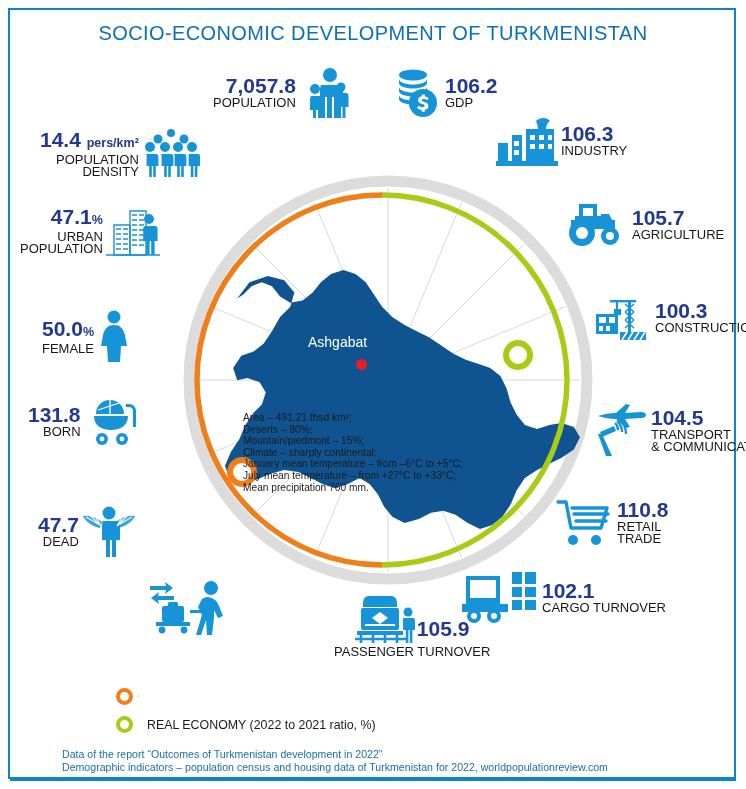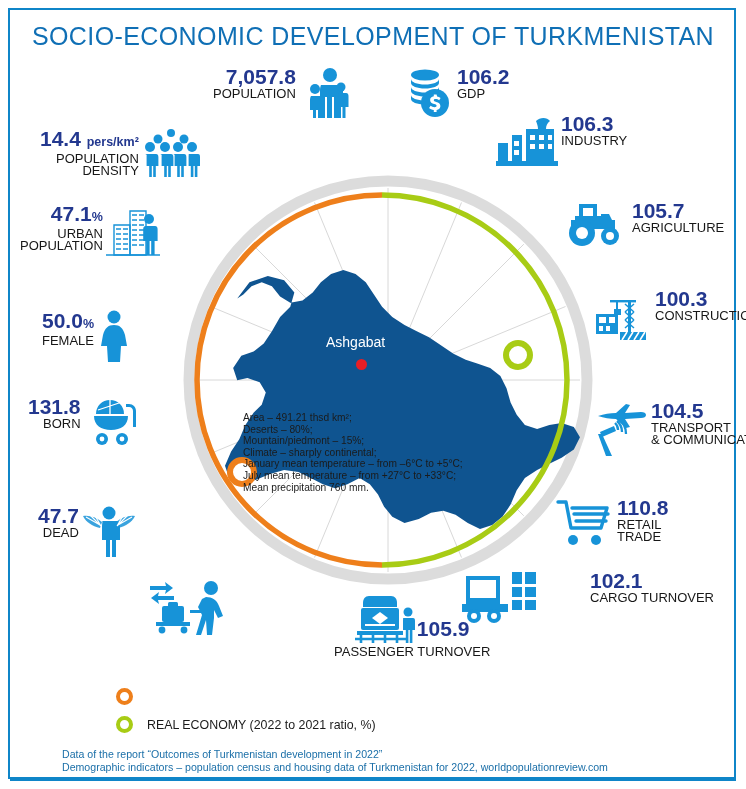--- a/index.html
+++ b/index.html
@@ -1,32 +1,32 @@
 <!DOCTYPE html>
 <html><head>
 <meta charset="utf-8">
 <style>
   html,body{margin:0;padding:0;}
   body{width:746px;height:789px;background:#ffffff;
        font-family:"Liberation Sans",sans-serif;overflow:hidden;}
   #frame{position:absolute;left:8px;top:8px;width:728px;height:771px;
          border:2px solid #0f85c8;box-sizing:border-box;}
   .title{position:absolute;left:0;top:22px;width:746px;text-align:center;
-         font-size:25px;letter-spacing:.4px;color:#0f6fb5;font-weight:400;}
+         font-size:20px;letter-spacing:.4px;color:#0f6fb5;font-weight:400;}
 
   
   #ring-wrap{position:absolute;left:180px;top:172px;width:416px;height:416px;}
   #ring-svg{position:absolute;left:0;top:0;}
 
   
   .center-text{position:absolute;left:243px;top:412px;width:300px;
        font-size:10.2px;line-height:11.6px;color:#1b1b1b;}
 
   
-  .stat{position:absolute;display:flex;align-items:flex-start;}
+  .stat{position:absolute;display:flex;align-items:center;}
   .stat .txt{display:flex;flex-direction:column;}
   .num{font-size:21px;font-weight:bold;color:#23388f;white-space:nowrap;
        line-height:22px;}
   .num .unit{font-size:12.5px;font-weight:bold;}
   .lbl{font-size:13px;color:#171717;line-height:12px;white-space:nowrap;}
   .ico{color:#1793d8;flex:0 0 auto;display:block;}
 
   .right .txt{align-items:flex-start;margin-left:3px;}
   .left  .txt{align-items:flex-end;margin-right:3px;text-align:right;}
   .below .txt{align-items:flex-start;}
@@ -89,21 +89,21 @@
            L126,130 L114,132 L104,126 L96,116 L86,112 L76,116 L68,124 Z" transform="translate(-6,-4) scale(1.02)"></path>
 
   <path d="M 202 23 A 185 185 0 0 0 202 393" fill="none" stroke="#ee7f1b" stroke-width="5.5"></path>
 
   <path d="M 202 23 A 185 185 0 0 1 202 393" fill="none" stroke="#a8cc15" stroke-width="5.5"></path>
 
   <circle cx="338" cy="183" r="12" fill="#ffffff" stroke="#a8cc15" stroke-width="6"></circle>
   <circle cx="62" cy="300" r="12" fill="#ffffff" stroke="#ee7f1b" stroke-width="6"></circle>
 </svg>
 
-<div class="citylabel" style="left:146px;top:162px;">Ashgabat</div>
+<div class="citylabel" style="left:128px;top:162px;">Ashgabat</div>
 <div style="position:absolute;left:176px;top:187px;width:11px;height:11px;
             border-radius:50%;background:#e81e25;"></div>
 </div>
 
 <div class="center-text">
   <div>Area – 491.21 thsd km²;</div>
   <div>Deserts – 80%;</div>
   <div>Mountain/piedmont – 15%;</div>
   <div>Climate – sharply continental;</div>
   <div>January mean temperature – from –6°C to +5°C;</div>
@@ -119,21 +119,21 @@
   <svg class="ico" width="52" height="52" viewBox="0 0 52 52" fill="#1793d8">
     <circle cx="31" cy="9" r="7"></circle>
       <path d="M22 19h18c3 0 4 2 4 5v16h-5v12h-4V31h-2v21h-5V31h-2v21h-5V24c0-3 1-5 1-5z"></path>
     <circle cx="16" cy="23" r="5"></circle>
       <path d="M10 30h12c2 0 3 1.5 3 4v10h-3v8h-3v-8h-2v8h-3v-8h-3v-10c0-2.5 1-4 1-4z"></path>
     <circle cx="42" cy="21" r="4.5"></circle>
       <path d="M37 27h10c2 0 2.5 1.5 2.5 3.5V41h-3v11h-3V41h-1.5v11h-3V30.5c0-2 .5-3.5 1-3.5z"></path>
   </svg>
 </div>
 
-<div class="stat right" style="left:404px;top:66px;">
+<div class="stat right" style="left:392px;top:66px;">
   <svg class="ico" width="50" height="52" viewBox="0 0 50 52" fill="#1793d8">
     <ellipse cx="21" cy="9" rx="14" ry="5.5"></ellipse>
     <path d="M7 13c0 3 6 5.5 14 5.5S35 16 35 13v4c0 3-6 5.5-14 5.5S7 20 7 17z"></path>
     <path d="M7 21c0 3 6 5.5 14 5.5S35 24 35 21v4c0 3-6 5.5-14 5.5S7 28 7 25z"></path>
     <path d="M7 29c0 3 6 5.5 14 5.5S35 32 35 29v4c0 3-6 5.5-14 5.5S7 36 7 33z"></path>
     <circle cx="31" cy="37" r="14"></circle>
     <path d="M32.6 28.5h-2.8v1.8c-2.2.3-3.7 1.7-3.7 3.8 0 2.4 1.8 3.3 4 3.9 1.9.5 2.5.9 2.5 1.8 0 .8-.7 1.4-2 1.4-1.6 0-3-.6-4-1.4l-1.5 2.3c1.1 1 2.7 1.7 4.7 1.9v1.9h2.8v-2c2.3-.4 3.8-1.8 3.8-4 0-2.5-1.9-3.4-4.2-4-1.8-.5-2.4-.8-2.4-1.6 0-.7.6-1.2 1.8-1.2 1.3 0 2.6.5 3.6 1.2l1.4-2.3c-1-.8-2.3-1.3-3.5-1.5z" fill="#ffffff"></path>
   </svg>
   <div class="txt">
     <div class="num">106.2</div>
@@ -336,21 +336,21 @@
     <rect x="20" y="22" width="10" height="5" rx="1.5"></rect>
     <path d="M8 42h34v4H8z"></path>
     <circle cx="14" cy="50" r="3.4"></circle>
       <circle cx="36" cy="50" r="3.4"></circle>
     <circle cx="63" cy="8" r="7"></circle>
     <path d="M58 17c6 0 11 3 13 9l4 10-5 2-4-8v8l-2 17h-5l-1-15-5 15h-5l6-20-4-8 4-8z"></path>
     <path d="M42 30h12v3H42z"></path>
   </svg>
 </div>
 
-<div class="stat below" style="left:462px;top:570px;flex-direction:row;gap:48px;">
+<div class="stat below" style="left:462px;top:570px;flex-direction:row;">
   <svg class="ico" width="78" height="54" viewBox="0 0 78 54" fill="#1793d8">
     <rect x="50" y="2" width="24" height="38"></rect>
     <g fill="#ffffff">
         <rect x="60" y="2" width="3" height="38"></rect>
         <rect x="50" y="14" width="24" height="3"></rect>
         <rect x="50" y="27" width="24" height="3"></rect>
       </g>
     <path d="M4 6h34v28H4z"></path>
     <path d="M8 10h26v18H8z" fill="#ffffff"></path>
     <path d="M0 34h46v8H0z"></path>

